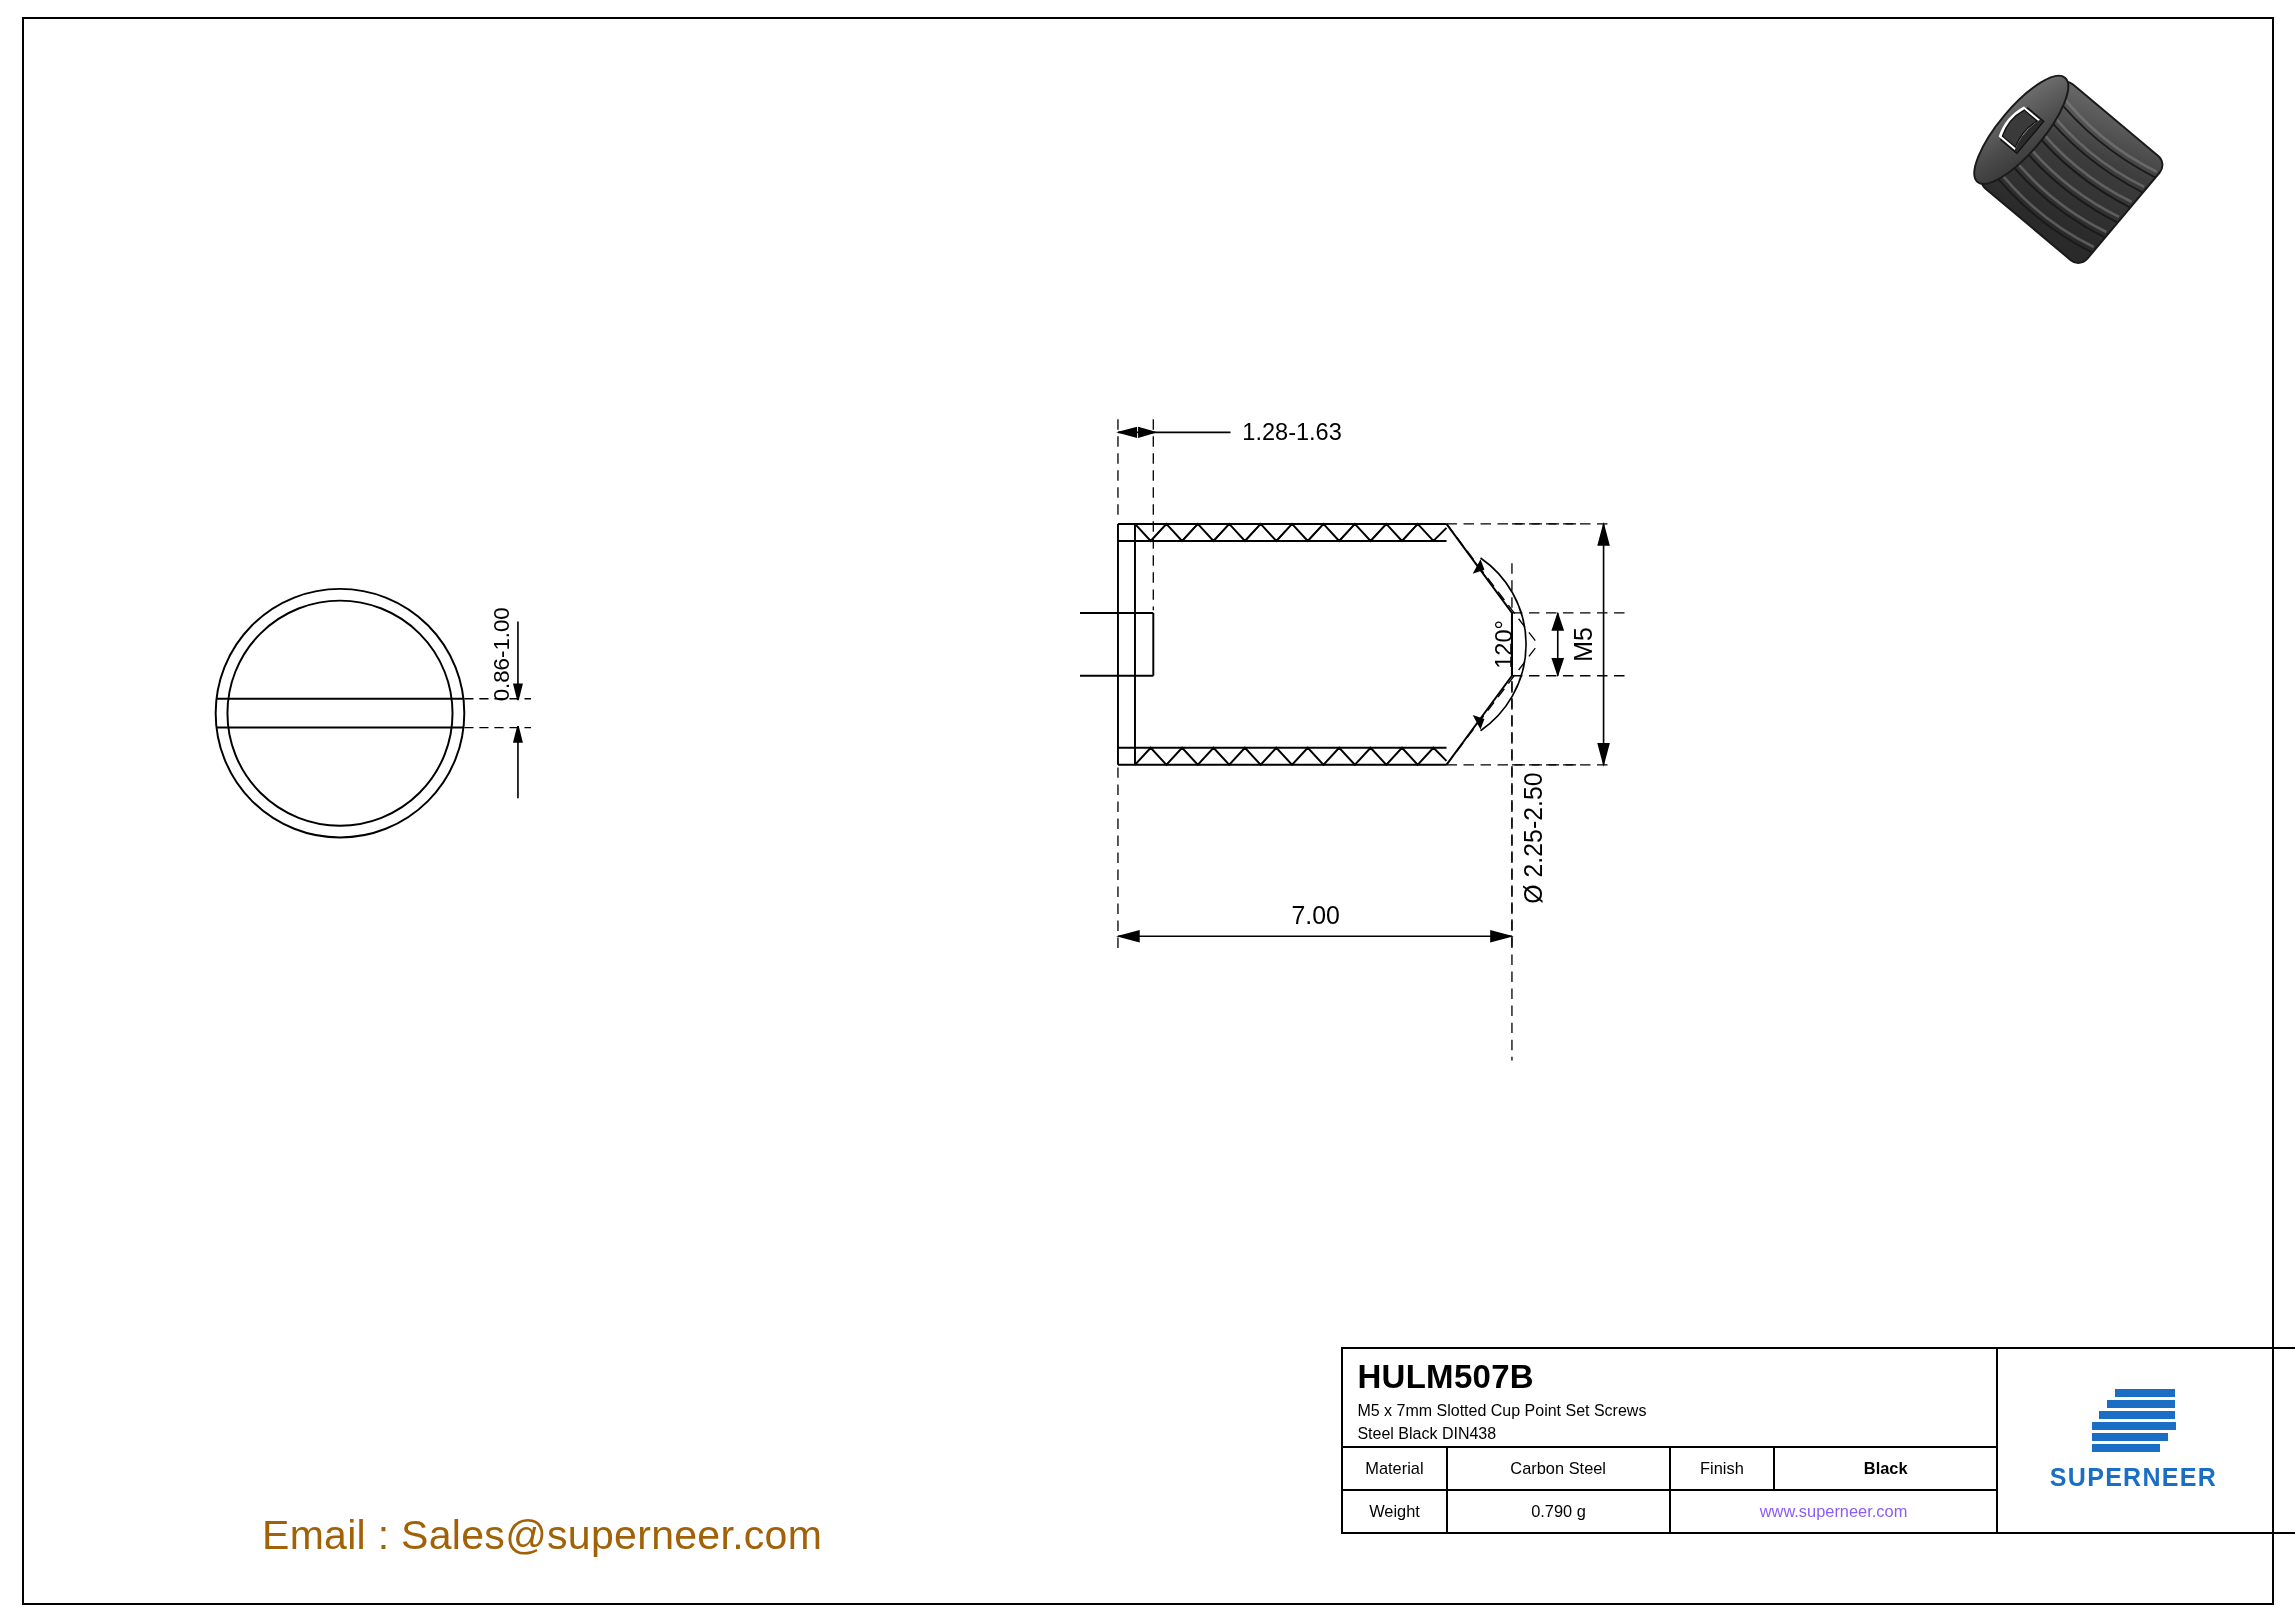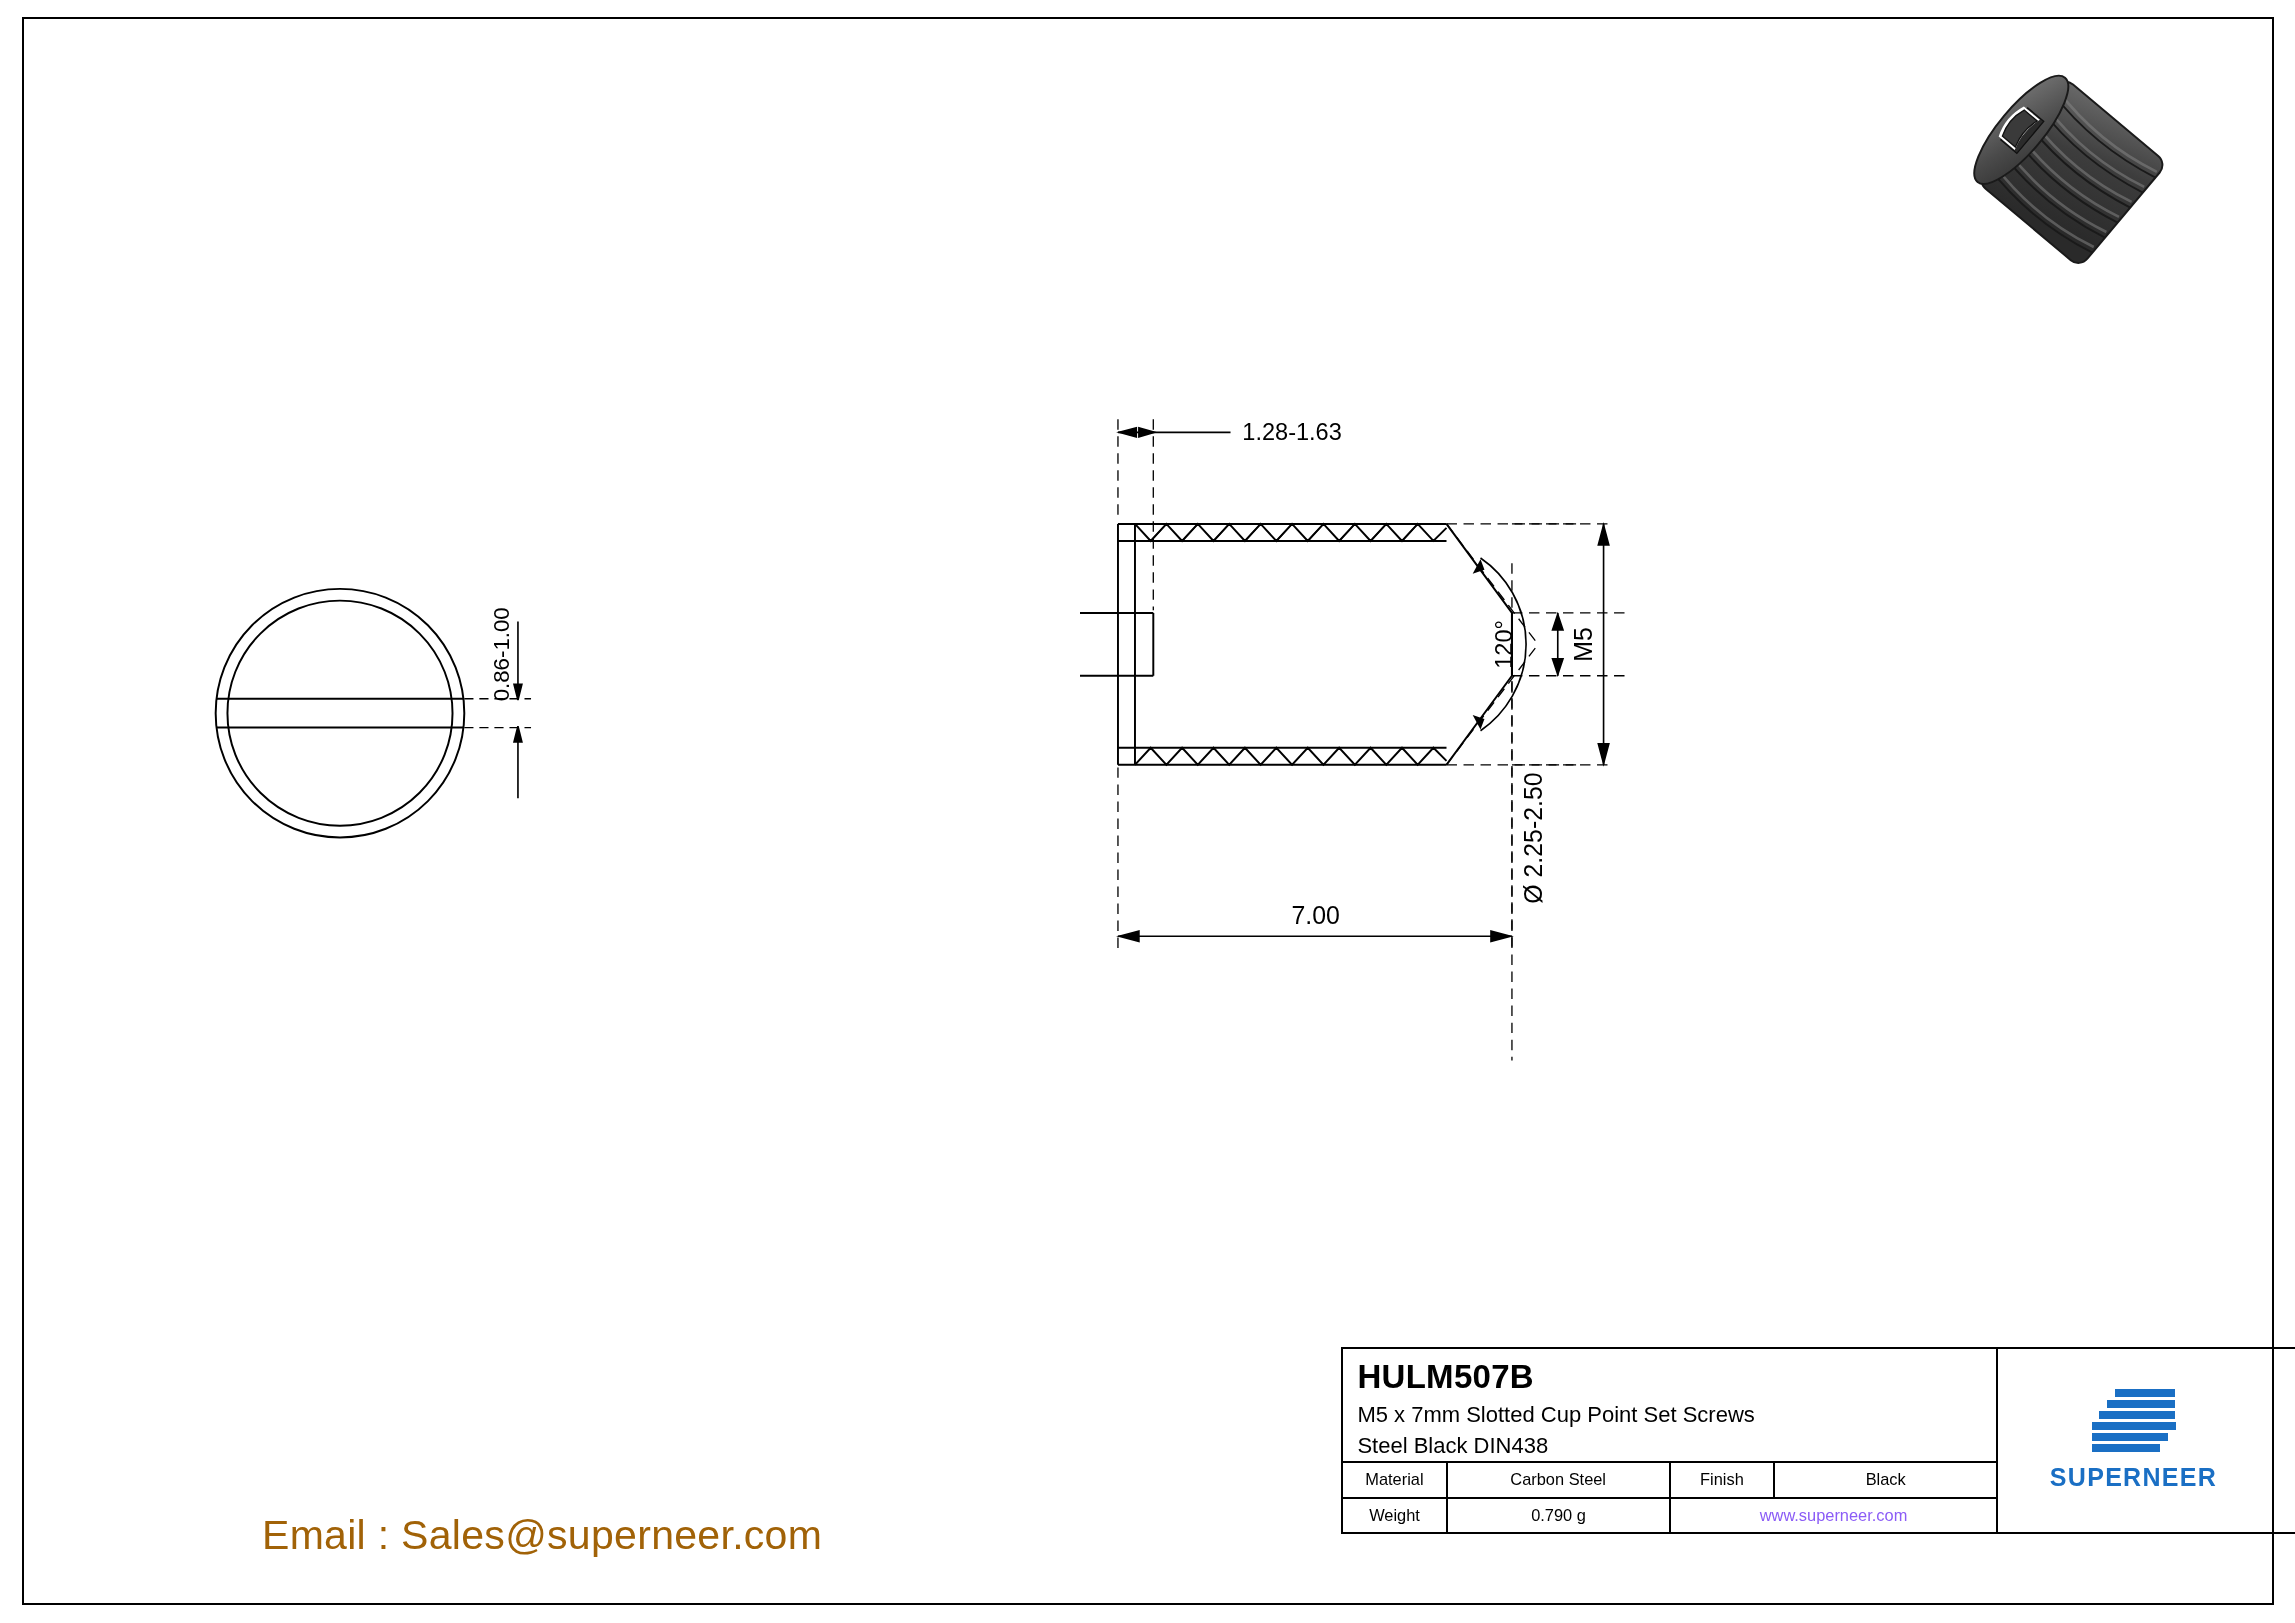--- a/index.html
+++ b/index.html
@@ -83,21 +83,21 @@
     box-sizing: border-box;
     border-bottom: 2px solid #000000;
   }
   #tb-code {
     font-size: 33px;
     font-weight: bold;
     letter-spacing: 0.3px;
     line-height: 1.0;
   }
   #tb-desc1, #tb-desc2 {
-    font-size: 22px;
+    font-size: 16px;
     line-height: 1.35;
     margin-top: 1.3px;
   }
   #tb-desc1 { margin-top: 7.9px; }
   .tb-row {
     display: flex;
     flex: 1 1 0;
     border-bottom: 0;
   }
   #tb-row1 { border-bottom: 2px solid #000000; }
@@ -106,21 +106,21 @@
     align-items: center;
     justify-content: center;
     font-size: 16.4px;
     box-sizing: border-box;
     border-right: 2px solid #000000;
   }
   .tb-cell:last-child { border-right: none; }
   .c-label { width: 105px; }
   .c-value { width: 223px; }
   .c-label2 { width: 105px; }
-  .c-value2 { width: 221px; }
+  .c-value2 { width: 221px; font-weight: bold; }
   .c-weight-label { width: 105px; }
   .c-weight-value { width: 223px; }
   .c-url { width: 325px; color: #8b5cf6; }
   #tb-right {
     width: 271px;
     display: flex;
     flex-direction: column;
     align-items: center;
     justify-content: center;
   }

